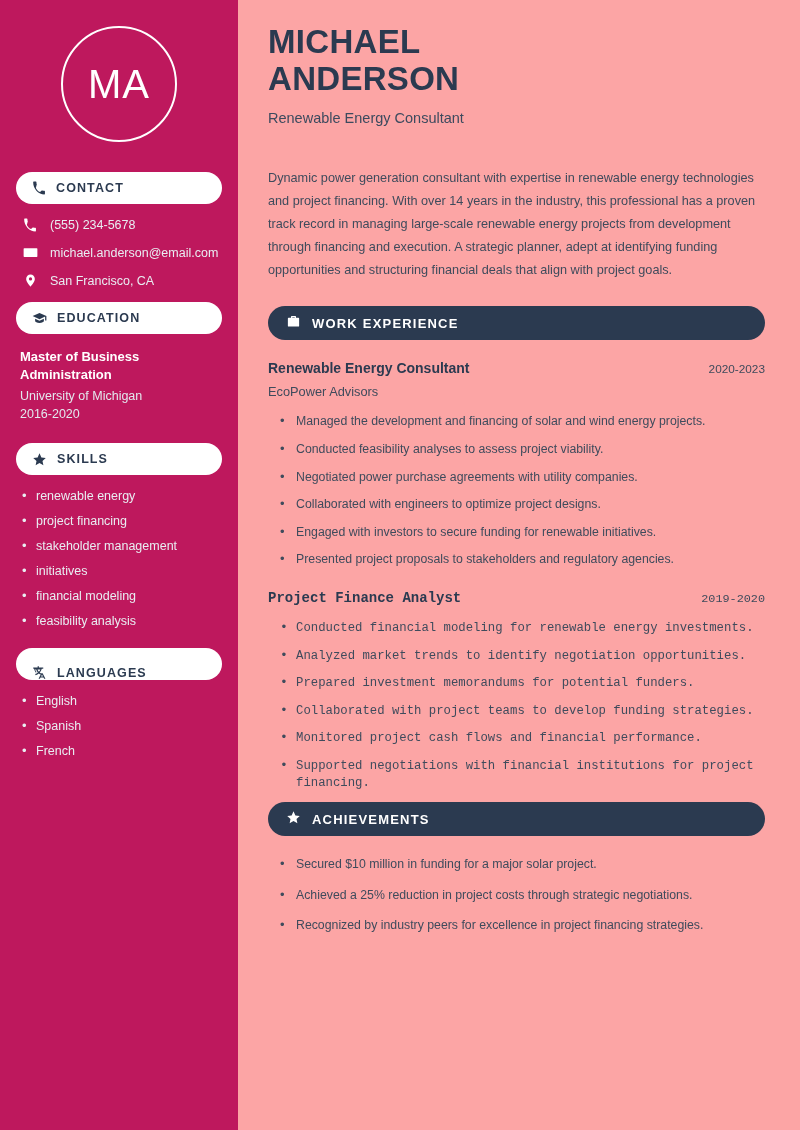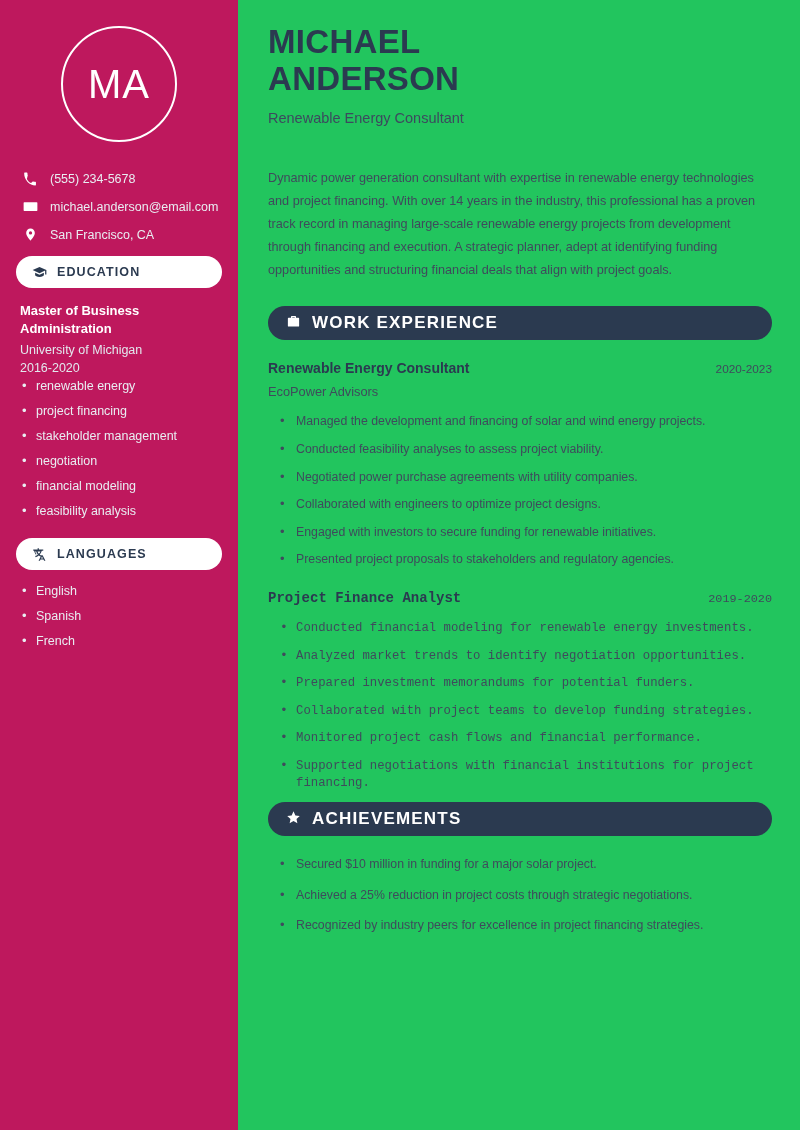--- a/index.html
+++ b/index.html
@@ -118,22 +118,22 @@
     position: absolute;
     left: 2px;
     top: -1px;
     font-size: 13px;
     color: #e9edf2;
   }
 
   
   .main {
     flex: 1;
-    padding: 24px 28px 0 30px;
-    background: #22c55e;
+    padding: 24px 35px 0 30px;
+    background: #fca5a5;
   }
   .name {
     font-size: 33px;
     font-weight: bold;
     line-height: 1.12;
     color: #2b3a50;
     letter-spacing: 0.3px;
     text-transform: uppercase;
   }
   .job-title {
@@ -155,21 +155,21 @@
     border-radius: 18px;
     height: 34px;
     display: flex;
     align-items: center;
     gap: 11px;
     padding: 0 18px;
     margin-top: 24px;
     margin-bottom: 20px;
   }
   .sec-bar .sec-label {
-    font-size: 17px;
+    font-size: 13px;
     font-weight: bold;
     letter-spacing: 1.2px;
     text-align: right;
   }
 
   .job-head {
     display: flex;
     justify-content: space-between;
     align-items: baseline;
   }
@@ -217,20 +217,28 @@
 <body>
 
 <div class="page">
 
   <aside class="sidebar">
 
     <div class="avatar-wrap">
       <div class="avatar">MA</div>
     </div>
 
+    <div class="pill">
+      <span class="pill-ico">
+        <svg width="14" height="14" viewBox="0 0 24 24" fill="#2b3a50">
+            <path d="M6.6 10.8c1.6 3.1 4.1 5.6 7.2 7.2l2.4-2.4c.3-.3.8-.4 1.2-.3 1.2.4 2.5.6 3.8.6.6 0 1 .4 1 1V21c0 .6-.4 1-1 1C11.4 22 2 12.6 2 1c0-.6.4-1 1-1h3.6c.6 0 1 .4 1 1 0 1.3.2 2.6.6 3.8.1.4 0 .9-.3 1.2L6.6 10.8z" transform="translate(0,1)"></path>
+          </svg>
+      </span>
+      <span class="pill-label">CONTACT</span>
+    </div>
 
     <div class="contact-row">
       <span class="ico">
         <svg width="14" height="14" viewBox="0 0 24 24" fill="#ffffff">
             <path d="M6.6 10.8c1.6 3.1 4.1 5.6 7.2 7.2l2.4-2.4c.3-.3.8-.4 1.2-.3 1.2.4 2.5.6 3.8.6.6 0 1 .4 1 1V21c0 .6-.4 1-1 1C11.4 22 2 12.6 2 1c0-.6.4-1 1-1h3.6c.6 0 1 .4 1 1 0 1.3.2 2.6.6 3.8.1.4 0 .9-.3 1.2L6.6 10.8z" transform="translate(0,1)"></path>
           </svg>
       </span>
       <span>(555) 234-5678</span>
     </div>
 
@@ -260,31 +268,39 @@
       </span>
       <span class="pill-label">EDUCATION</span>
     </div>
 
     <div class="edu-block">
       <div class="edu-degree">Master of Business Administration</div>
       <div class="edu-school">University of Michigan</div>
       <div class="edu-years">2016-2020</div>
     </div>
 
+    <div class="pill" style="margin-top:22px;">
+      <span class="pill-ico">
+        <svg width="15" height="15" viewBox="0 0 24 24" fill="#2b3a50">
+            <path d="M12 2l3 6.6 7 .8-5.2 4.8 1.4 7L12 17.7 5.8 21.2l1.4-7L2 9.4l7-.8L12 2z"></path>
+          </svg>
+      </span>
+      <span class="pill-label">SKILLS</span>
+    </div>
 
     <ul class="side-list">
       <li>renewable energy</li>
       <li>project financing</li>
       <li>stakeholder management</li>
-      <li>negotiation</li>
+      <li>initiatives</li>
       <li>financial modeling</li>
       <li>feasibility analysis</li>
     </ul>
 
-    <div class="pill" style="margin-top:20px;">
+    <div class="pill" style="margin-top:20px;align-items:flex-end;">
       <span class="pill-ico">
         <svg width="15" height="15" viewBox="0 0 24 24" fill="#2b3a50">
             <path d="M2 4h7V2h2v2h7v2h-2.3c-.6 2.4-1.8 4.4-3.3 6 .9.8 1.9 1.4 2.9 1.9l-.8 1.9c-1.3-.6-2.5-1.4-3.6-2.4-1.4 1.3-3.1 2.3-5 3L5 14.5c1.7-.6 3.2-1.5 4.4-2.6C8.2 10.5 7.3 8.8 6.8 7H4.9c.5 1.5 1.3 2.9 2.3 4.1l-1 1.1C4.8 10.5 3.8 8.4 3.3 6H2V4zm6.9 3c.4 1.4 1.1 2.7 2.1 3.8 1.1-1.1 1.9-2.4 2.4-3.8H8.9zM17 13l4.5 9h-2.1l-1-2h-4.8l-1 2h-2.1L15 13h2zm-2.5 5.2h3L16 15l-1.5 3.2z"></path>
           </svg>
       </span>
       <span class="pill-label">LANGUAGES</span>
     </div>
 
     <ul class="side-list">
       <li>English</li>

